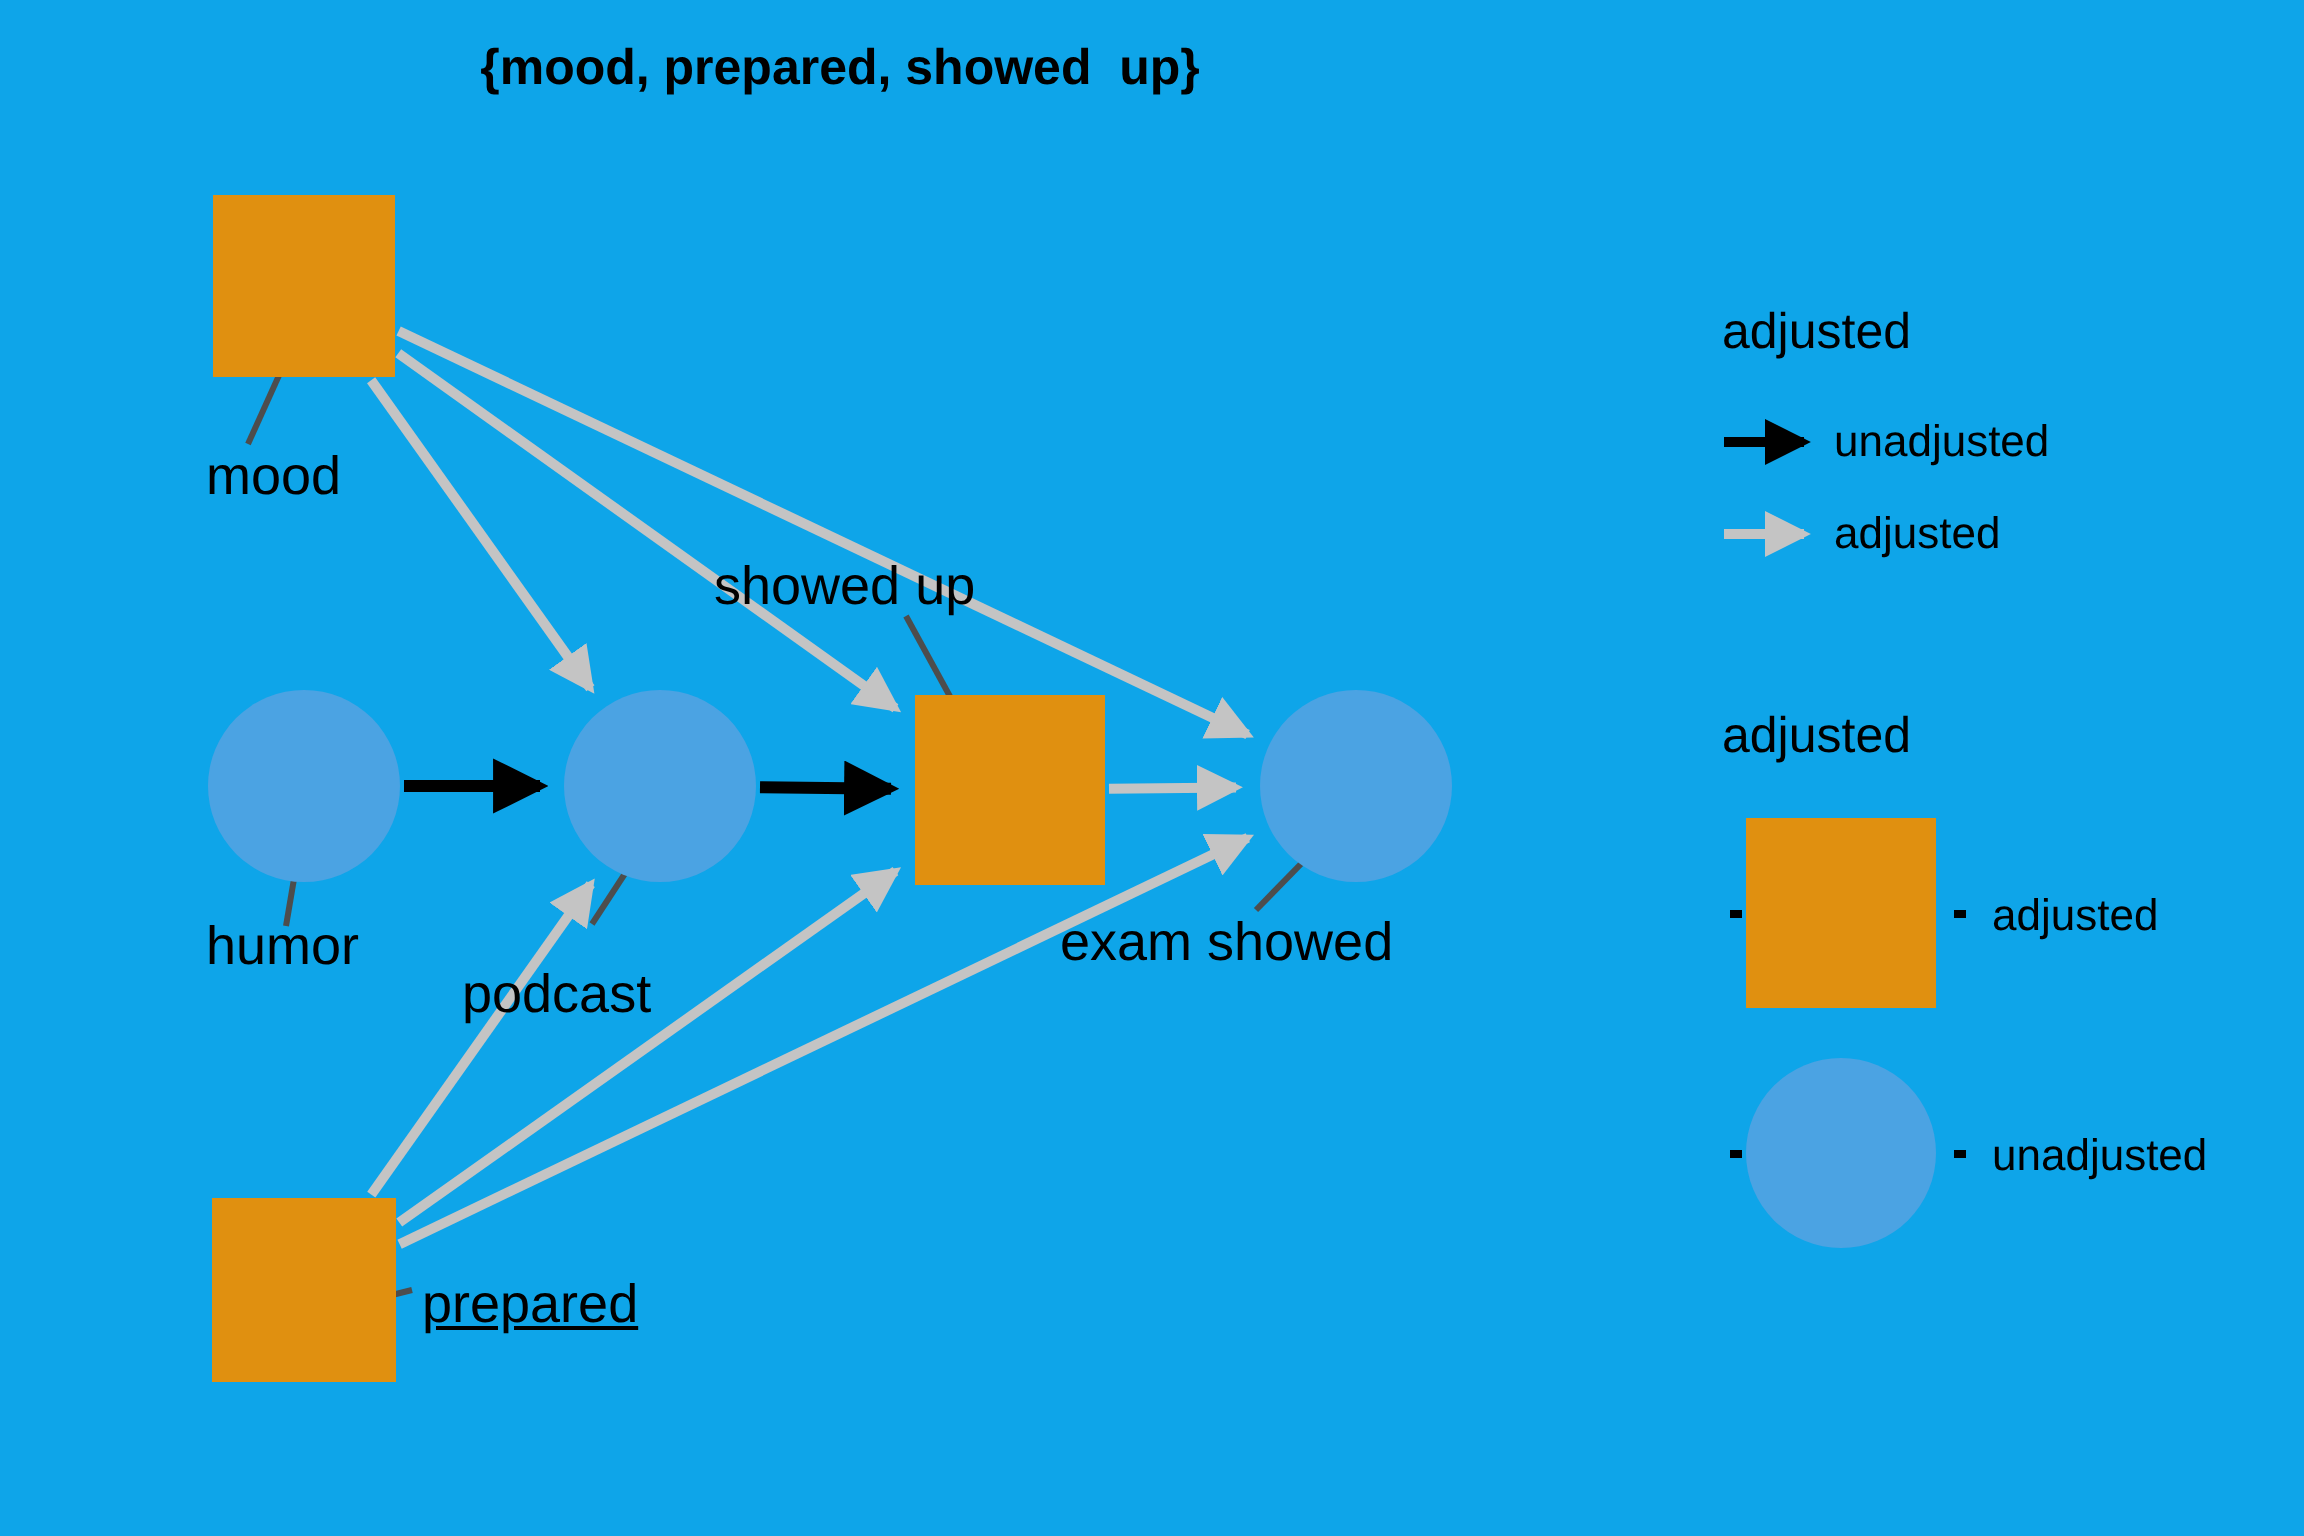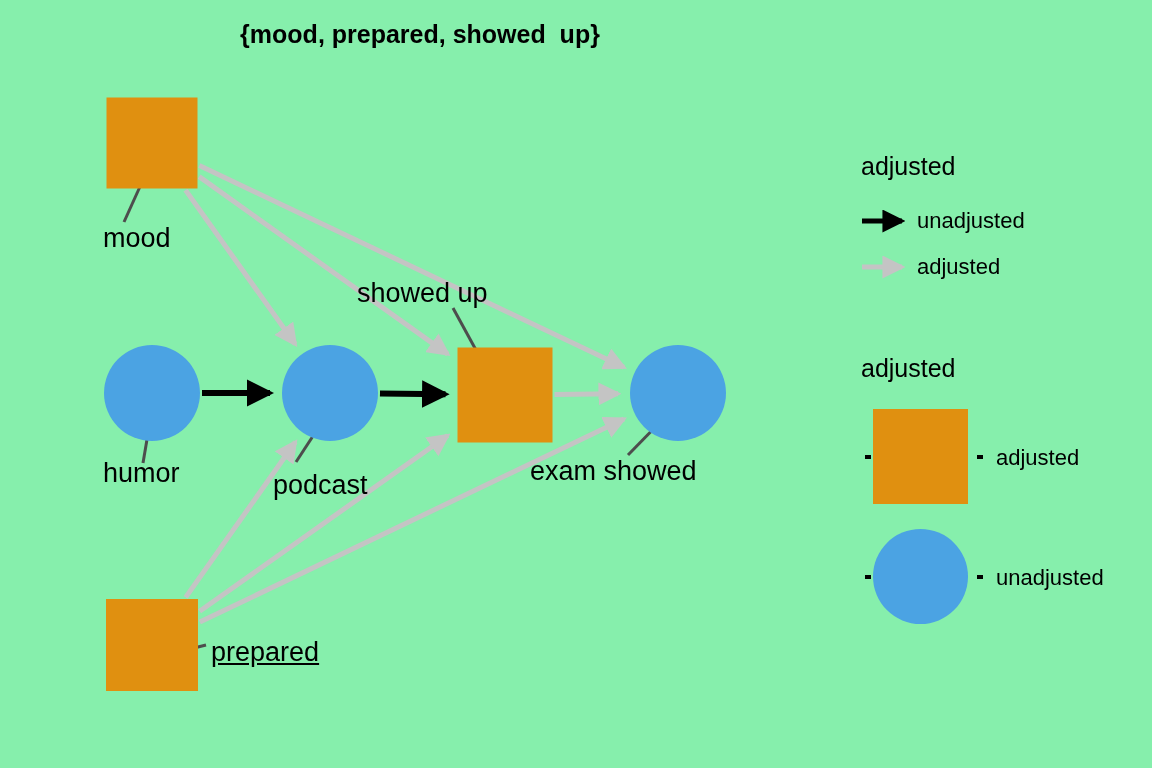--- a/index.html
+++ b/index.html
@@ -4,21 +4,21 @@
 <style>
   html, body {
     margin: 0;
     padding: 0;
     background: #ffffff;
   }
   #canvas {
     position: relative;
     width: 1152px;
     height: 768px;
-    background: #86efac;
+    background: #0ea5e9;
     font-family: "Liberation Sans", sans-serif;
     overflow: hidden;
   }
   #dag-svg {
     position: absolute;
     left: 0;
     top: 0;
     width: 1152px;
     height: 768px;
   }
@@ -105,21 +105,21 @@
         <circle cx="330" cy="393" r="48" fill="#4ba3e3"></circle>
         <rect x="457.5" y="347.5" width="95" height="95" fill="#e09010"></rect>
         <circle cx="678" cy="393" r="48" fill="#4ba3e3"></circle>
         <rect x="106" y="599" width="92" height="92" fill="#e09010"></rect>
       </g>
   </svg>
 
   <div id="node-label-layer">
       <div class="node-label" style="left: 103px; top: 225px;">mood</div>
       <div class="node-label" style="left: 103px; top: 460px;">humor</div>
-      <div class="node-label" style="left: 231px; top: 472px; margin-left: 42px;">podcast</div>
+      <div class="node-label" style="left: 231px; top: 484px;">podcast</div>
       <div class="node-label" style="left: 357px; top: 280px;">showed up</div>
       <div class="node-label" style="left: 530px; top: 458px;">exam showed</div>
       <div class="node-label" style="left: 211px; top: 639px; text-decoration: underline;">prepared</div>
     </div>
 
   <div class="legend-title" style="left:861px; top:152px;">adjusted</div>
 
   <svg style="position:absolute; left:858px; top:205px; width:60px; height:32px;" viewBox="0 0 60 32" xmlns="http://www.w3.org/2000/svg">
     <line x1="4" y1="16" x2="44" y2="16" stroke="#000000" stroke-width="5" marker-end="url(#arrow-dark)"></line>
   </svg>

